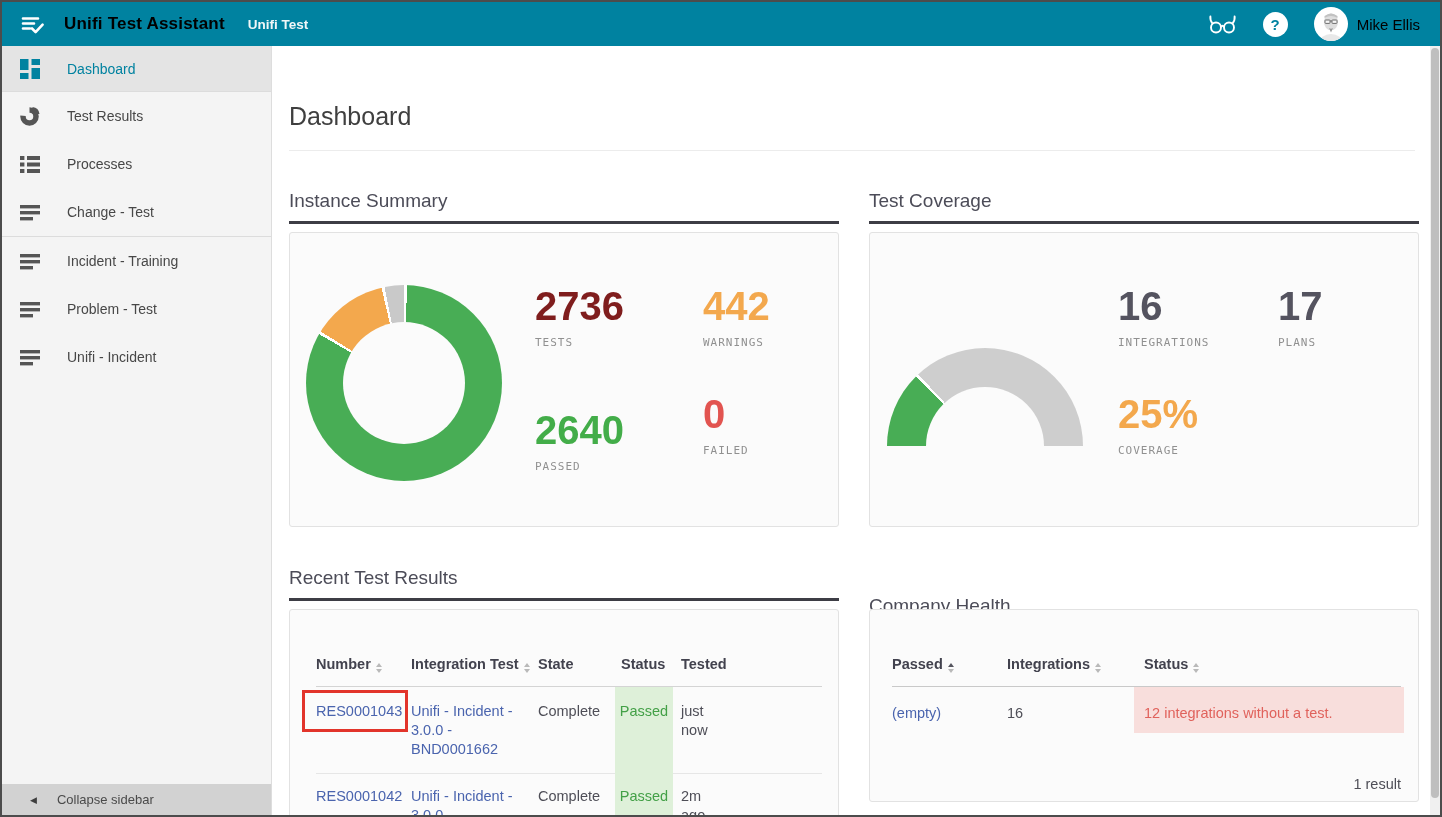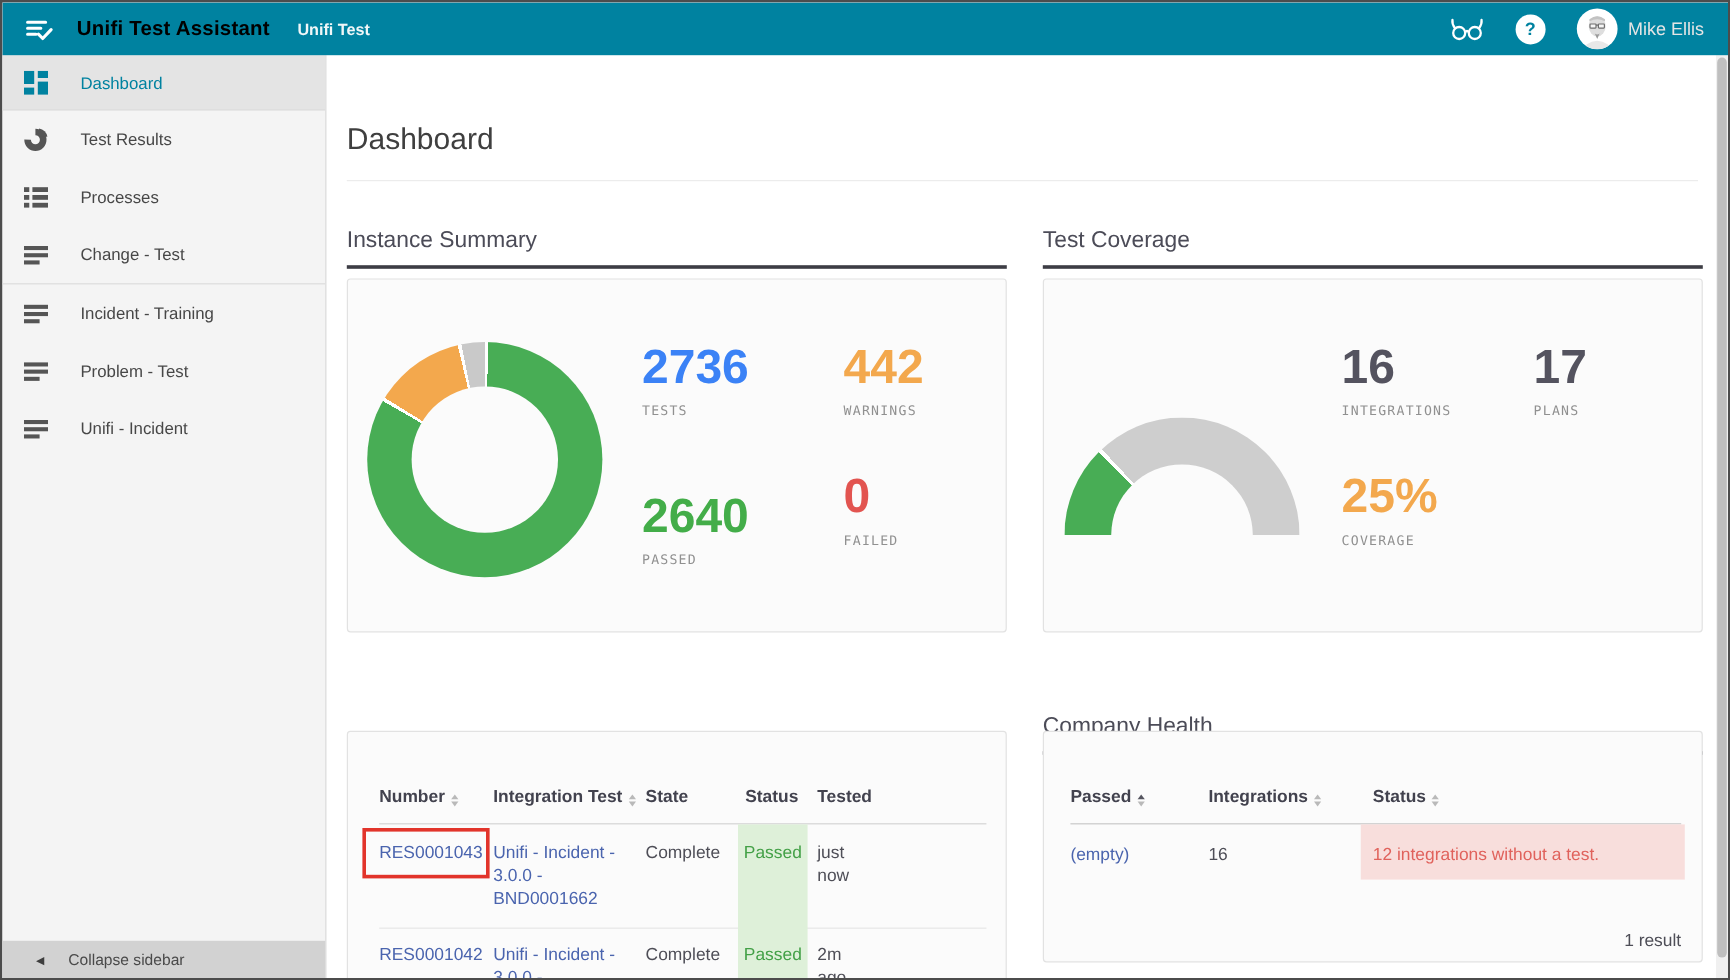--- a/index.html
+++ b/index.html
@@ -12,21 +12,21 @@
             display:flex; align-items:center; padding:0 20px 0 17px; z-index:30; }
   .menu-btn { width:28px; height:28px; display:flex; align-items:center; justify-content:center; cursor:pointer; }
   .app-title { color:#000000; font-size:17px; font-weight:700; margin-left:17px; letter-spacing:.2px; }
   .instance-name { color:#f0f7f8; font-size:13.5px; font-weight:600; margin-left:23px; }
   .tb-right { margin-left:auto; display:flex; align-items:center; }
   .icon-btn { display:flex; align-items:center; justify-content:center; cursor:pointer; }
   .help-circle { width:25px; height:25px; border-radius:50%; background:#ffffff; color:#0082a0;
                  font-size:15px; font-weight:700; display:flex; align-items:center; justify-content:center; margin-left:24px; }
   .avatar { width:34px; height:34px; border-radius:50%; background:#ffffff; margin-left:26px;
             display:flex; align-items:center; justify-content:center; overflow:hidden; }
-  .user-name { color:#e5e5e5; font-size:15px; margin-left:9px; }
+  .user-name { color:#000000; font-size:15px; margin-left:9px; }
 
   
   .sidebar { position:absolute; left:0; top:44px; bottom:0; width:270px; background:#f4f4f4;
              border-right:1px solid #ddd; z-index:20; }
   .nav-item { height:48px; display:flex; align-items:center; padding-left:18px; cursor:pointer; }
   .nav-item.active { height:46px; background:#e4e4e4; border-bottom:1px solid #dcdcdc; }
   .nav-icon { width:20px; height:20px; flex:0 0 20px; display:flex; align-items:center; justify-content:center; }
   .nav-label { font-size:14px; color:#474747; margin-left:27px; }
   .nav-item.active .nav-label { color:#0082a0; }
   .nav-divider { height:1px; background:#dcdcdc; }
@@ -205,21 +205,21 @@
   <div class="main">
     <div class="page-title">Dashboard</div>
     <div class="page-divider"></div>
 
     <div class="section-title" style="left:17px; top:144px;">Instance Summary</div>
     <div class="card" style="left:17px; top:186px; height:295px;">
       <div class="donut" style="background: conic-gradient(rgb(255, 255, 255) 0%, rgb(255, 255, 255) 0.5%, rgb(72, 173, 85) 0.5%, rgb(72, 173, 85) 83.3%, rgb(255, 255, 255) 83.3%, rgb(255, 255, 255) 83.8%, rgb(243, 168, 77) 83.8%, rgb(243, 168, 77) 96.3%, rgb(255, 255, 255) 96.3%, rgb(255, 255, 255) 96.8%, rgb(201, 201, 201) 96.8%, rgb(201, 201, 201) 100%);">
         <div class="donut-hole"></div>
       </div>
       <div class="stat" style="left:245px; top:52px;">
-        <div class="stat-value" style="color: #3b82f6;">2736</div>
+        <div class="stat-value" style="color: #7f1d1d;">2736</div>
         <div class="stat-label">TESTS</div>
       </div>
       <div class="stat" style="left:413px; top:52px;">
         <div class="stat-value" style="color: rgb(243, 168, 77);">442</div>
         <div class="stat-label">WARNINGS</div>
       </div>
       <div class="stat" style="left:245px; top:160px;margin-top:16px;">
         <div class="stat-value" style="color: rgb(67, 173, 73);">2640</div>
         <div class="stat-label">PASSED</div>
       </div>
@@ -242,20 +242,21 @@
       <div class="stat" style="left:408px; top:52px;">
         <div class="stat-value" style="color: rgb(84, 83, 95);">17</div>
         <div class="stat-label">PLANS</div>
       </div>
       <div class="stat" style="left:248px; top:160px;">
         <div class="stat-value" style="color: rgb(243, 168, 77);">25%</div>
         <div class="stat-label">COVERAGE</div>
       </div>
     </div>
 
+    <div class="section-title" style="left:17px; top:521px;">Recent Test Results</div>
     <div class="card" style="left:17px; top:563px; height:280px;">
       <div class="status-strip" style="background: rgb(222, 240, 217);"></div>
 
       <div class="thead-label" style="left:26px; top:46px;">
         <span>Number</span><span class="sort">
             <i class="up"></i>
             <i class="dn"></i>
           </span>
       </div>
       <div class="thead-label" style="left:121px; top:46px;">

